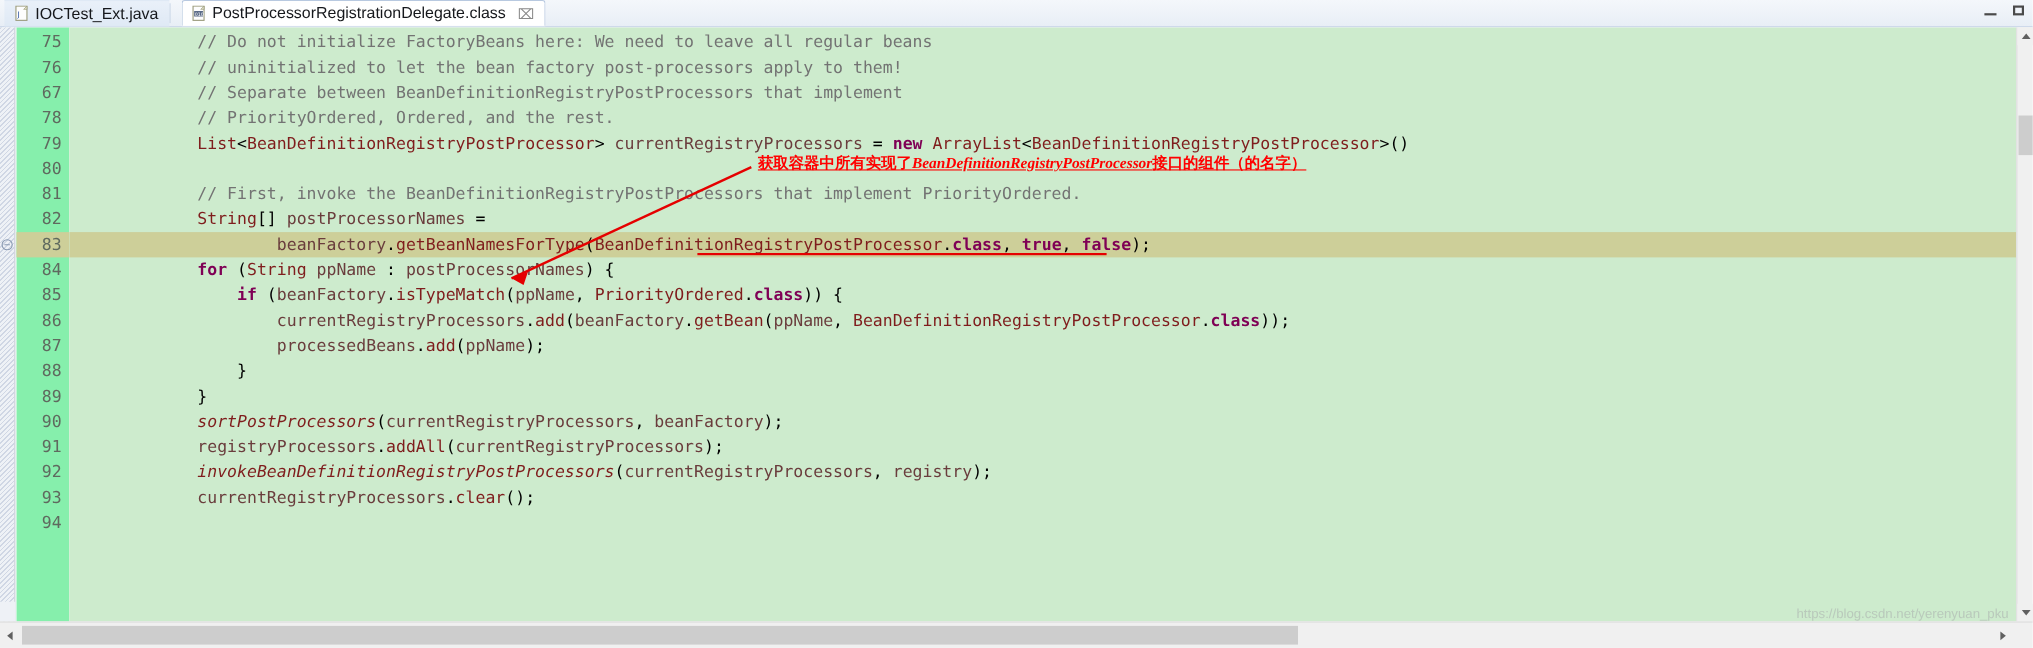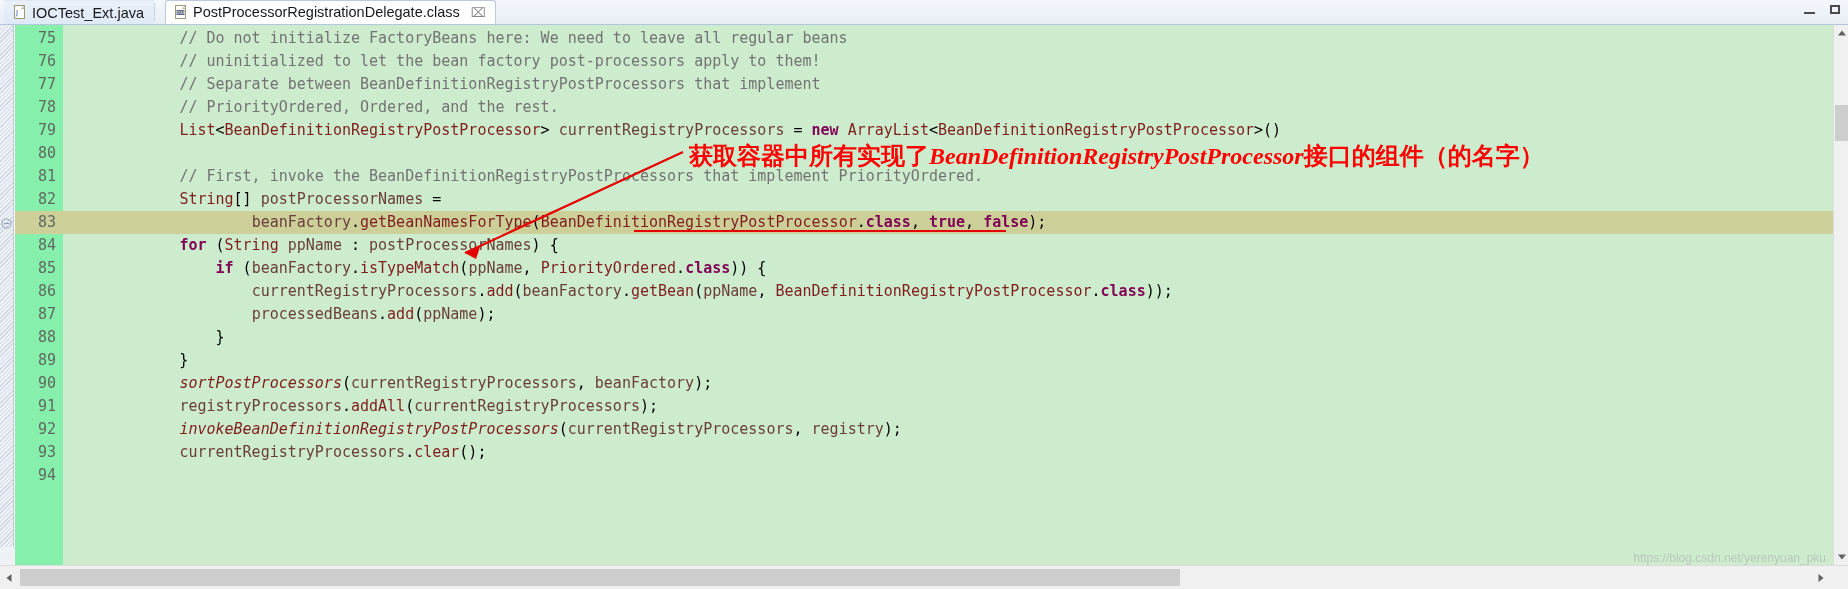--- a/index.html
+++ b/index.html
@@ -293,24 +293,25 @@
     left: 0; top: 0;
     width: 1848px; height: 589px;
     pointer-events: none;
   }
   #anno-text {
     position: absolute;
     left: 689px;
     top: 140px;
     color: #ff0000;
     font-family: "Liberation Serif", serif;
-    font-size: 24px;
+    font-size: 14px;
     font-weight: bold;
     white-space: nowrap;
     letter-spacing: 0px;
+    text-decoration: underline;
   }
   #anno-text .en {
     font-style: italic;
     font-family: "Liberation Serif", serif;
   }
 
   
   #watermark {
     position: absolute;
     right: 22px;
@@ -373,21 +374,21 @@
           <circle cx="5.5" cy="5.5" r="4.6" fill="none" stroke="#8a9ab2" stroke-width="1"></circle>
           <path d="M3 5.5 L8 5.5" stroke="#8a9ab2" stroke-width="1"></path>
         </svg>
       </div>
       <div class="ruler-mark" style="top:190px;left:2px;"></div>
     </div>
 
     <div id="gutter">
         <div class="ln">75</div>
         <div class="ln">76</div>
-        <div class="ln">77</div>
+        <div class="ln">67</div>
         <div class="ln">78</div>
         <div class="ln">79</div>
         <div class="ln">80</div>
         <div class="ln">81</div>
         <div class="ln">82</div>
         <div class="ln current">83</div>
         <div class="ln">84</div>
         <div class="ln">85</div>
         <div class="ln">86</div>
         <div class="ln">87</div>

